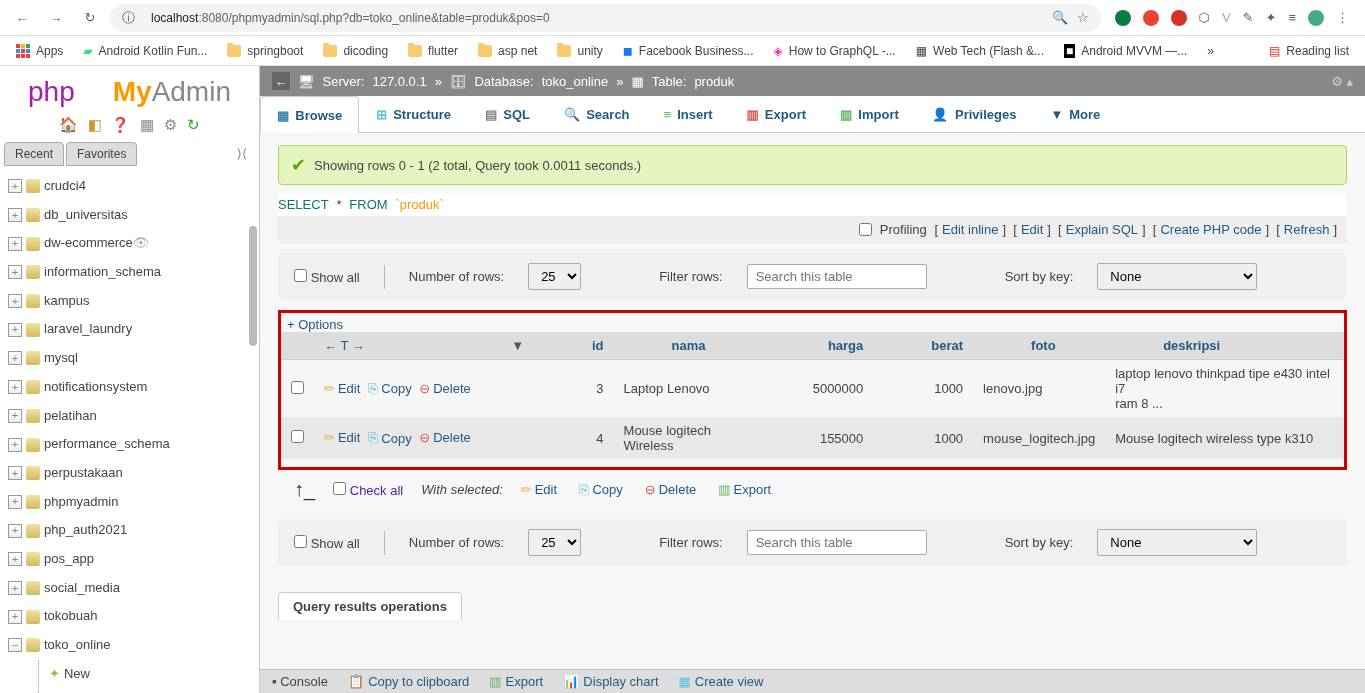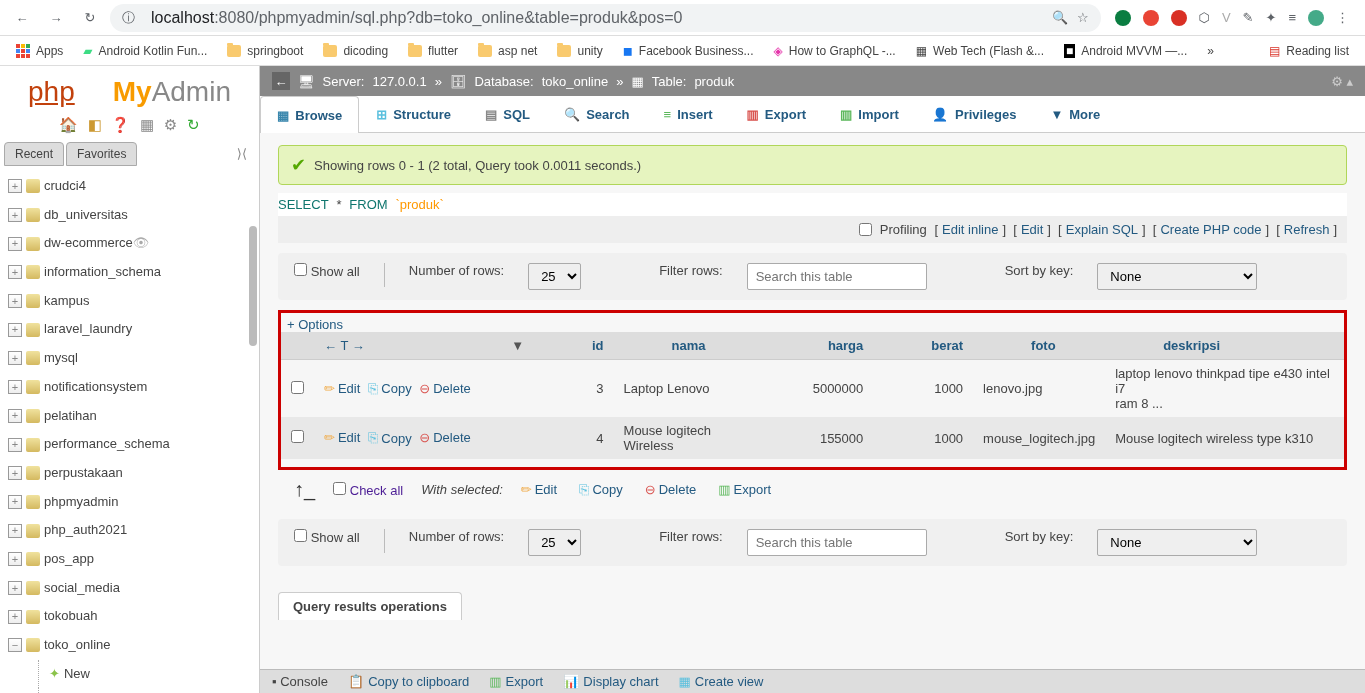--- a/index.html
+++ b/index.html
@@ -2,40 +2,40 @@
 <html><head>
 <meta charset="utf-8">
 <style>
 * { box-sizing: border-box; margin: 0; padding: 0; font-family: sans-serif; }
 body { width: 1365px; height: 693px; overflow: hidden; background: #fff; font-size: 13px; color: #444; }
 
 
 .browser-bar { display: flex; align-items: center; height: 36px; padding: 0 8px; gap: 6px; border-bottom: 1px solid #ddd; }
 .nav-btn { width: 28px; height: 28px; display: flex; align-items: center; justify-content: center; color: #5f6368; cursor: pointer; border-radius: 50%; }
 .url-bar { flex: 1; display: flex; align-items: center; height: 28px; background: #f1f3f4; border-radius: 14px; padding: 0 12px; gap: 8px; color: #5f6368; }
-.url-text { color: #202124; font-size: 16px; padding-left: 8px; }
+.url-text { color: #202124; font-size: 12px; padding-left: 8px; }
 .ext-icons { display: flex; gap: 12px; align-items: center; padding: 0 8px; color: #5f6368; }
 .ext-dot { width: 16px; height: 16px; border-radius: 50%; display:inline-block;}
 
 .bookmarks-bar { display: flex; align-items: center; height: 30px; padding: 0 8px; gap: 4px; border-bottom: 1px solid #ddd; font-size: 12px; }
 .bookmark { display: flex; align-items: center; gap: 6px; padding: 4px 8px; border-radius: 4px; cursor: pointer; white-space: nowrap; }
 .folder-icon { width: 14px; height: 12px; background: #f9ca6e; border-radius: 2px; display:inline-block; position:relative;}
 .folder-icon::before { content:''; position:absolute; top:-2px; left:0; width:6px; height:3px; background:#f9ca6e; border-radius:1px;}
 .apps-icon { display: grid; grid-template-columns: repeat(3,4px); gap: 1px; }
 .apps-icon span { width:4px; height:4px; background:#EA4335;}
 .apps-icon span:nth-child(2){background:#FBBC05;} .apps-icon span:nth-child(3){background:#34A853;}
 .apps-icon span:nth-child(4){background:#4285F4;} .apps-icon span:nth-child(6){background:#4285F4;}
 
 
 .app { display: flex; height: calc(693px - 66px); }
 .sidebar { width: 260px; background: #fff; border-right: 1px solid #ccc; overflow-y: auto; position:relative;}
 .sidebar-scroll { position:absolute; right:2px; top:160px; width:8px; height:120px; background:#bbb; border-radius:4px;}
 .logo { padding: 10px 0 4px; text-align: center; }
 .logo-text { font-size: 28px; font-family: sans-serif; }
-.logo-php { color: #c2410c; font-weight:300;text-decoration:underline;} .logo-my { color: #f89b00; font-weight:bold;margin-left:38px;} .logo-admin { color: #888; font-weight:300;}
+.logo-php { color: #a21caf; font-weight:300;} .logo-my { color: #f89b00; font-weight:bold;margin-left:38px;} .logo-admin { color: #888; font-weight:300;}
 .sidebar-icons { text-align: center; padding: 4px 0 8px; }
 .sidebar-icons span { margin: 0 3px; cursor:pointer; font-size:15px;}
 .sidebar-tabs { display: flex; padding: 0 4px; }
 .sidebar-tab { padding: 4px 10px; background: #ddd; border: 1px solid #aaa; border-radius: 4px 4px 0 0; margin-right: 2px; cursor: pointer; font-size:12px;}
 .collapse-icon { margin-left:auto; padding:4px 8px; color:#888;}
 
 .tree { padding: 6px 4px; }
 .tree-item { display: flex; align-items: center; padding: 2px 4px; cursor: pointer; line-height: 1.9; white-space:nowrap;}
 .plus-box { width: 14px; height: 14px; border: 1px solid #999; display: inline-flex; align-items: center; justify-content: center; font-size: 11px; color: #888; margin-right: 4px; background:linear-gradient(#fff,#eee);}
 .db-cyl { display:inline-block; width:14px; height:14px; background:linear-gradient(#f0e29e,#d4b960); border-radius:2px; margin-right:4px;}
@@ -54,21 +54,21 @@
 
 .main-area { padding: 12px 18px; overflow-y:auto; flex:1;}
 .success-box { background: #e6f4bf; border: 1px solid #b0d659; padding: 8px 12px; border-radius: 4px; display:flex; align-items:center; gap:8px; margin-bottom:8px;}
 .check { color: #54a800; font-size:18px;}
 .sql-box { background: #fff; padding: 4px 0; font-family: monospace; font-size:13px;}
 .sql-k { color: #0f766e;} .sql-t{color:#f90;}
 .link-bar { background: #eee; padding: 6px 10px; text-align: right; display:flex; justify-content:flex-end; align-items:center; gap:4px;}
 .link-bar a { color: #235a81; text-decoration:none;}
 .link-bar input[type=checkbox]{margin-right:4px;}
 
-.controls-row { background: rgba(128,128,128,0.06); display: flex; padding: 10px 16px; gap: 24px; margin: 10px 0; border-radius:4px;}
+.controls-row { background: rgba(128,128,128,0.06); display: flex; align-items: center; padding: 10px 16px; gap: 24px; margin: 10px 0; border-radius:4px;}
 .controls-row .sep { border-left: 1px solid #bbb; height: 24px; }
 select, input[type=text] { padding: 4px 8px; border: 1px solid #aaa; border-radius: 2px; font-size:13px;}
 input[type=text]{width:180px;}
 select{background:#efefef;}
 
 .highlight-box { border: 3px solid #c00; padding:4px 0 8px;}
 .options-link { color: #235a81; cursor:pointer; padding:0 6px;}
 
 table.data { width: 100%; border-collapse: collapse; background:#fff;}
 table.data th { background: #ddd; padding: 6px 10px; text-align: left; font-weight:normal; border-bottom:1px solid #ccc;}

